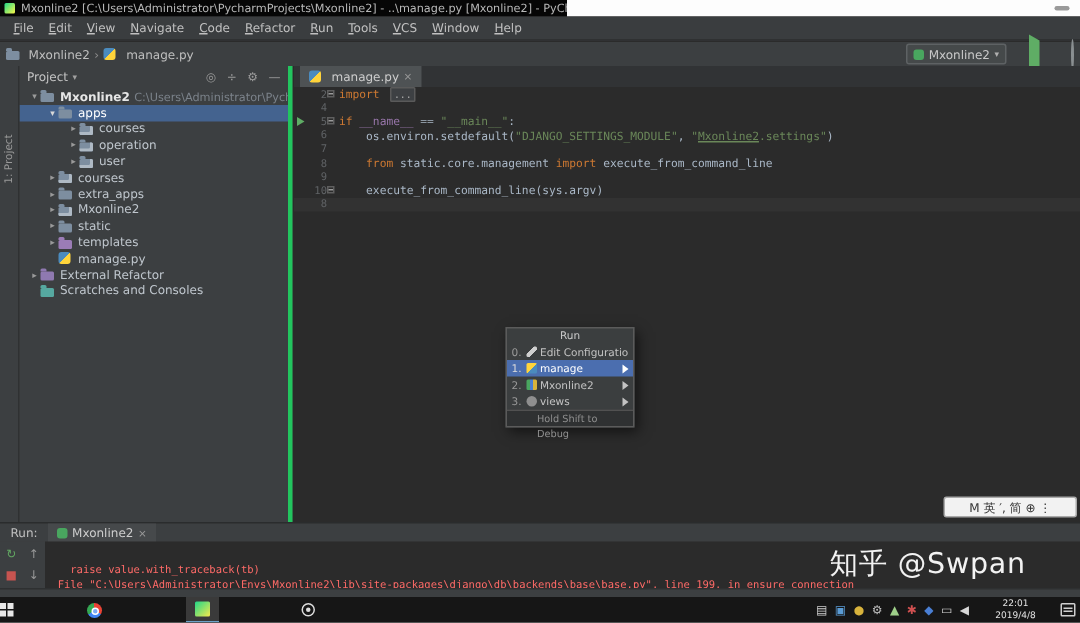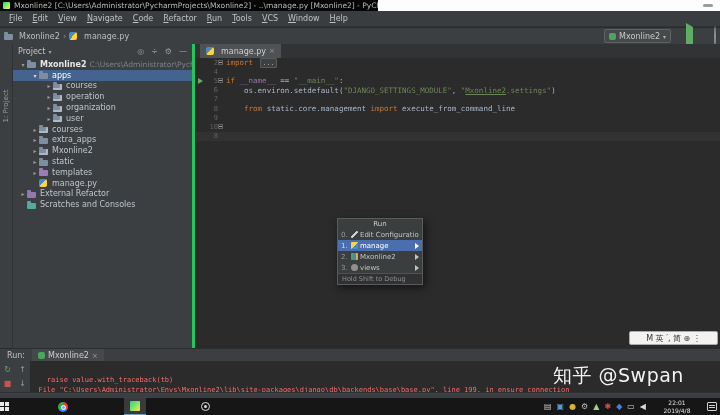--- a/index.html
+++ b/index.html
@@ -92,21 +92,21 @@
   .popup-item.sel .pi-num{color:#dcdcdc;}
   .pi-icon{width:7px;height:7px;flex:none;border-radius:1px;}
   .pi-icon.pencil{background:linear-gradient(135deg,transparent 38%,#cfcfcf 38%,#cfcfcf 62%,transparent 62%);}
   .pi-icon.python{background:linear-gradient(135deg,#ffd43b 50%,#4b8bbe 50%);}
   .pi-icon.bars{background:linear-gradient(90deg,#49a65f 33%,#4a7fd4 33% 66%,#d8b33c 66%);}
   .pi-icon.dot{background:#8f8f8f;border-radius:50%;}
   .pi-label{flex:1;overflow:hidden;white-space:nowrap;}
   .pi-arrow{width:0;height:0;border-left:4px solid #c3c3c3;border-top:3px solid transparent;border-bottom:3px solid transparent;flex:none;}
   .popup-item.sel .pi-arrow{border-left-color:#fff;}
   .popup-footer{height:10px;line-height:10px;background:#2f3132;border-top:1px solid #515151;
-                color:#8f8f8f;padding:0 4px;font-size:6.5px;}
+                color:#8f8f8f;padding:0 20px;font-size:6.5px;}
   
   .run-header{position:absolute;top:348px;left:0;right:0;height:13px;background:#3c3f41;
               border-top:1px solid #2a2c2d;display:flex;align-items:center;font-size:8px;color:#c0c0c0;}
   .run-label{padding:0 7px;}
   .run-tab{height:13px;display:flex;align-items:center;gap:3px;padding:0 6px;background:#46494b;color:#cdcdcd;}
   .rt-ic{width:7px;height:7px;background:#49a65f;border-radius:2px;}
   .console-toolbar{position:absolute;top:361px;left:0;width:30px;height:31px;background:#3c3f41;
                    display:grid;grid-template-columns:15px 15px;grid-auto-rows:14px;
                    justify-items:center;align-items:center;padding-top:2px;box-sizing:border-box;}
   .ct-ic{font-size:8px;line-height:8px;}
@@ -230,25 +230,20 @@
           <span class="tree-label">courses</span>
         </div>
         <div class="tree-row" style="padding-left: 32px;">
           <span class="tree-arrow">▸</span>
           <span class="tic pkg"></span>
           <span class="tree-label">operation</span>
         </div>
         <div class="tree-row" style="padding-left: 32px;">
           <span class="tree-arrow">▸</span>
           <span class="tic pkg"></span>
-          <span class="tree-label">organization</span>
-        </div>
-        <div class="tree-row" style="padding-left: 32px;">
-          <span class="tree-arrow">▸</span>
-          <span class="tic pkg"></span>
           <span class="tree-label">user</span>
         </div>
         <div class="tree-row" style="padding-left: 18px;">
           <span class="tree-arrow">▸</span>
           <span class="tic pkg"></span>
           <span class="tree-label">courses</span>
         </div>
         <div class="tree-row" style="padding-left: 18px;">
           <span class="tree-arrow">▸</span>
           <span class="tic folder"></span>
@@ -296,21 +291,21 @@
   </div>
 
   <div class="editor" id="editor">
       <div class="code-row"><span class="ln">2</span><span class="gfold"></span><span class="c-kw">import </span><span class="c-foldbox">...</span></div>
       <div class="code-row"><span class="ln">4</span></div>
       <div class="code-row"><span class="run-arrow"></span><span class="ln">5</span><span class="gfold"></span><span class="c-kw">if </span><span class="c-dund">__name__</span><span class="c-txt"> == </span><span class="c-str">"__main__"</span><span class="c-txt">:</span></div>
       <div class="code-row"><span class="ln">6</span><span class="c-txt">    os.environ.setdefault(</span><span class="c-str">"DJANGO_SETTINGS_MODULE"</span><span class="c-txt">, </span><span class="c-str">"</span><span class="c-strlink">Mxonline2</span><span class="c-str">.settings"</span><span class="c-txt">)</span></div>
       <div class="code-row"><span class="ln">7</span></div>
       <div class="code-row"><span class="ln">8</span><span class="c-txt">    </span><span class="c-kw">from </span><span class="c-txt">static.core.management </span><span class="c-kw">import </span><span class="c-txt">execute_from_command_line</span></div>
       <div class="code-row"><span class="ln">9</span></div>
-      <div class="code-row"><span class="ln">10</span><span class="gfold"></span></div>
+      <div class="code-row"><span class="ln">10</span><span class="gfold"></span><span class="c-txt">    execute_from_command_line(sys.argv)</span></div>
       <div class="code-row caret"><span class="ln">8</span></div>
     </div>
 
   <div class="popup">
     <div class="popup-title">Run</div>
     <div id="popupitems">
         <div class="popup-item">
           <span class="pi-num">0.</span>
           <span class="pi-icon pencil"></span>
           <span class="pi-label">Edit Configurations...</span>

